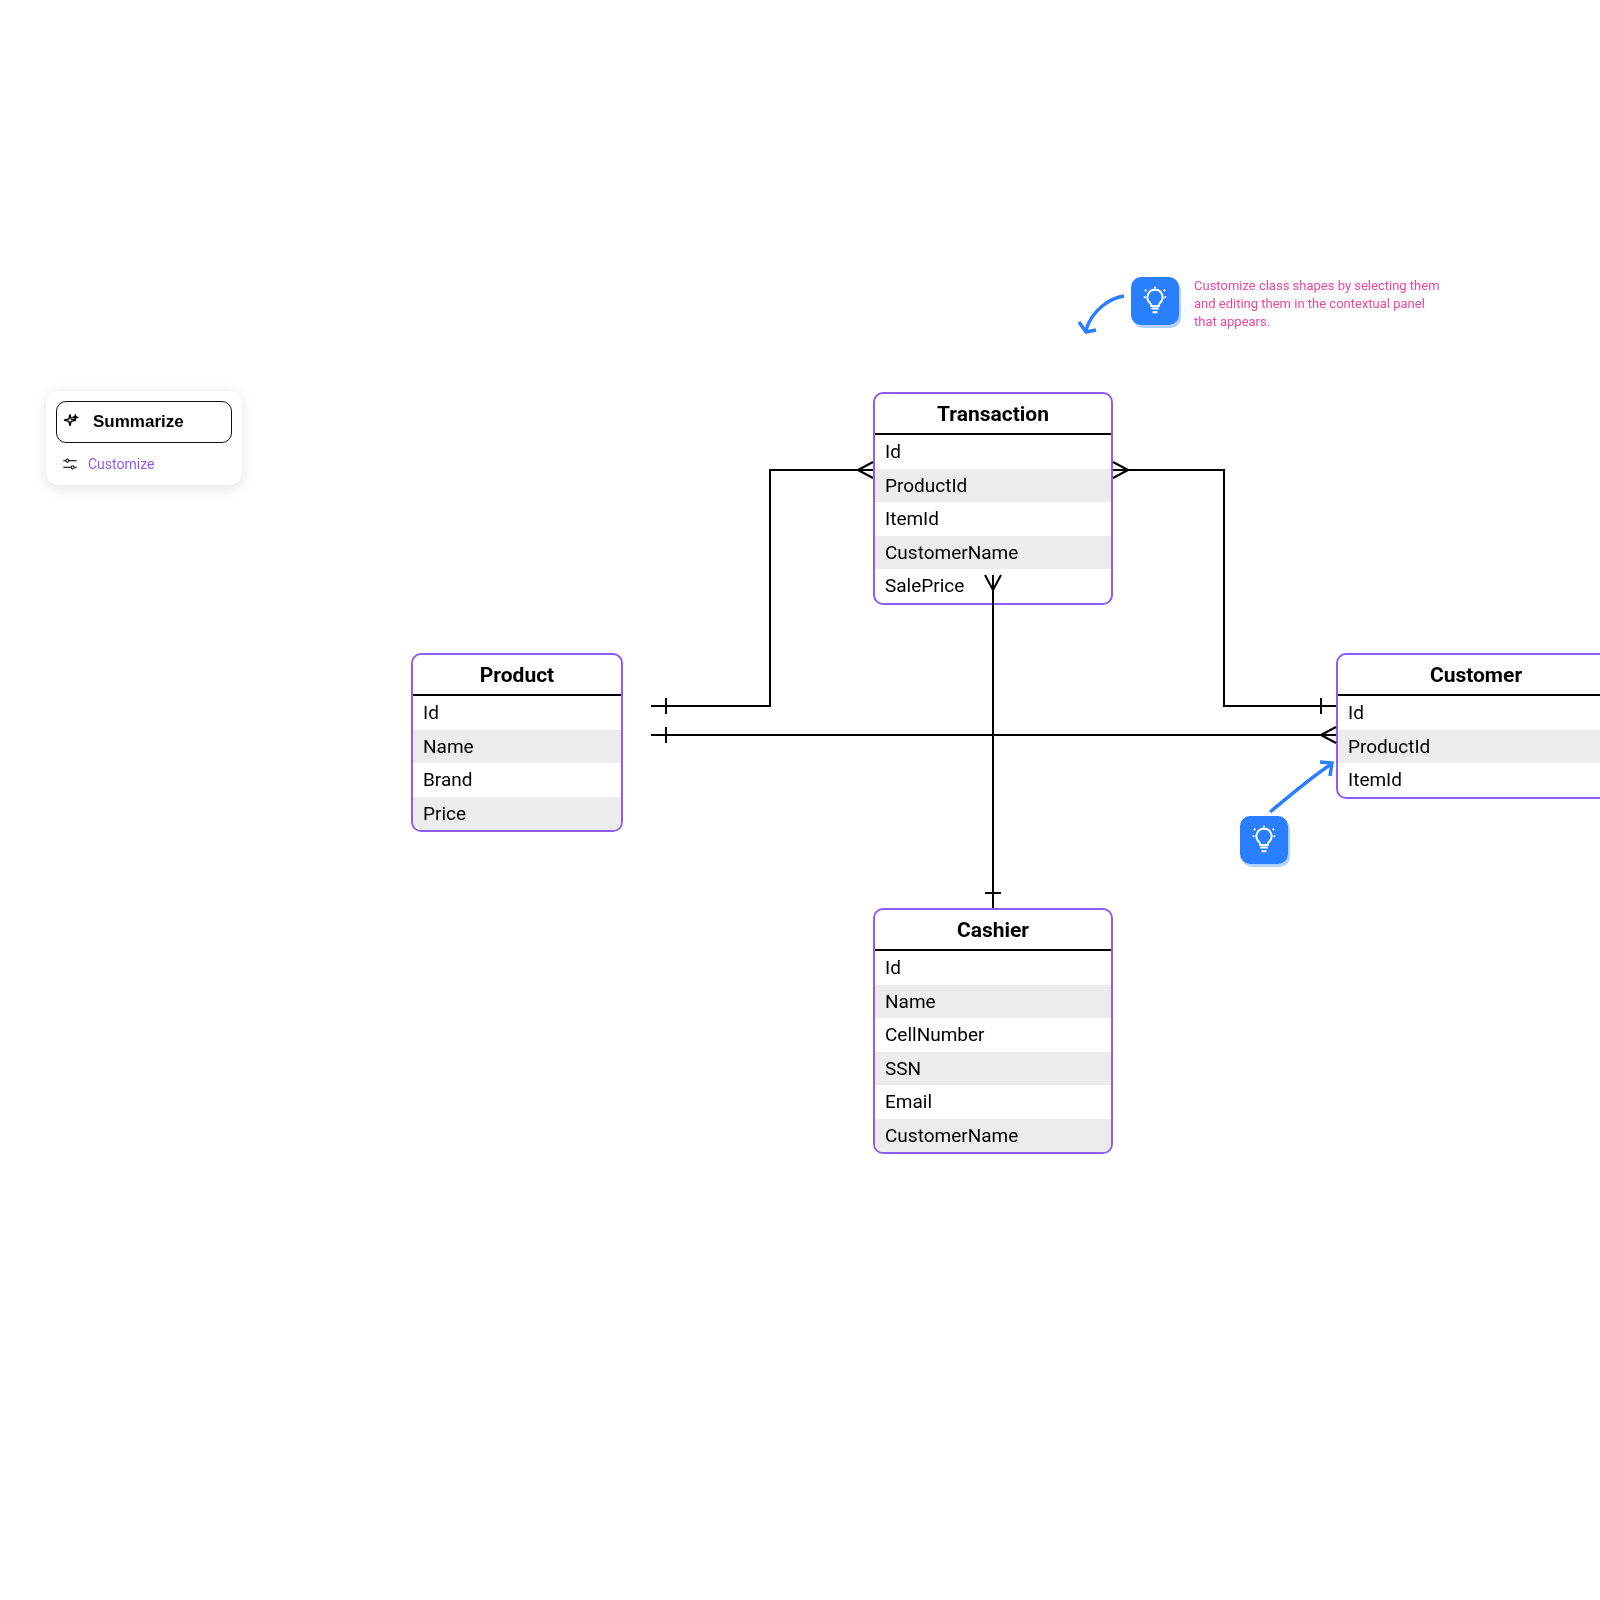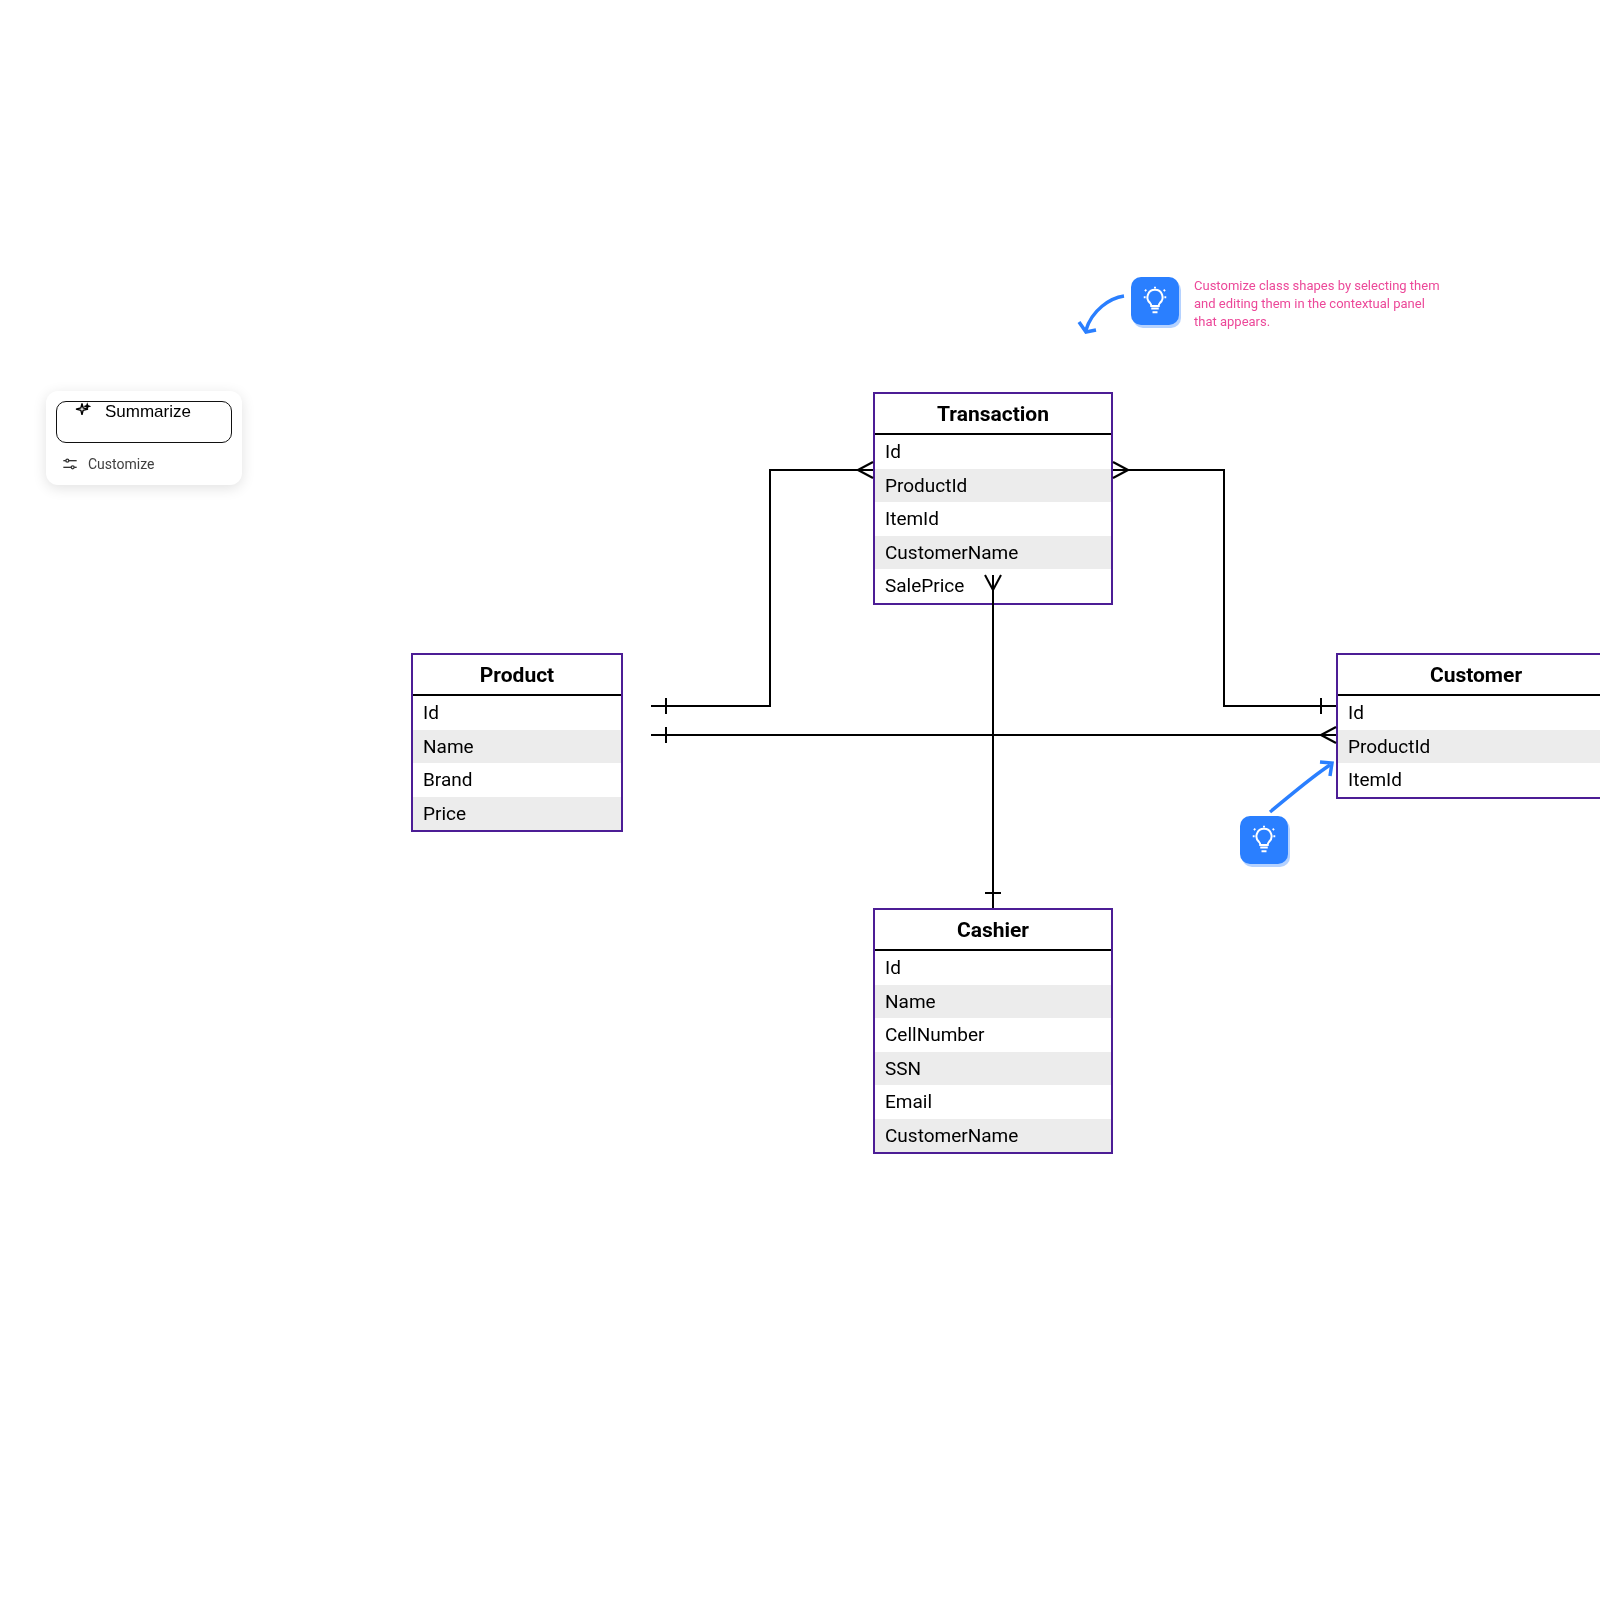--- a/index.html
+++ b/index.html
@@ -23,50 +23,50 @@
     left: 46px;
     top: 391px;
     width: 196px;
     background: #fff;
     border-radius: 12px;
     box-shadow: 0 3px 14px rgba(0,0,0,0.12);
     padding: 10px 10px;
   }
   .summarize-btn {
     display: flex;
-    align-items: flex-start;
+    align-items: center;
     gap: 14px;
     width: 100%;
     height: 42px;
     border: 1.5px solid #111;
     border-radius: 10px;
     background: #fff;
-    padding: 0 16px;
+    padding: 0 4px;
     cursor: pointer;
     font-size: 17px;
-    font-weight: 400;
+    font-weight: 700;
   }
   .customize-btn {
     display: flex;
     align-items: center;
     gap: 10px;
     width: auto;
     margin-top: 10px;
     padding: 3px 6px;
     font-size: 14px;
-    color: #404040;
+    color: #8b5cf6;
     cursor: pointer;
   }
   .sparkle-icon, .sliders-icon { display: inline-flex; }
 
   
   .entity {
     position: absolute;
-    border: 2px solid #4c1d95;
-    border-radius: 0;
+    border: 2px solid #8b5cf6;
+    border-radius: 10px;
     background: #fff;
     overflow: hidden;
   }
   .entity-title {
     text-align: center;
     font-weight: 700;
     font-size: 21px;
     padding: 8px 6px 7px;
     border-bottom: 2px solid #000;
   }

